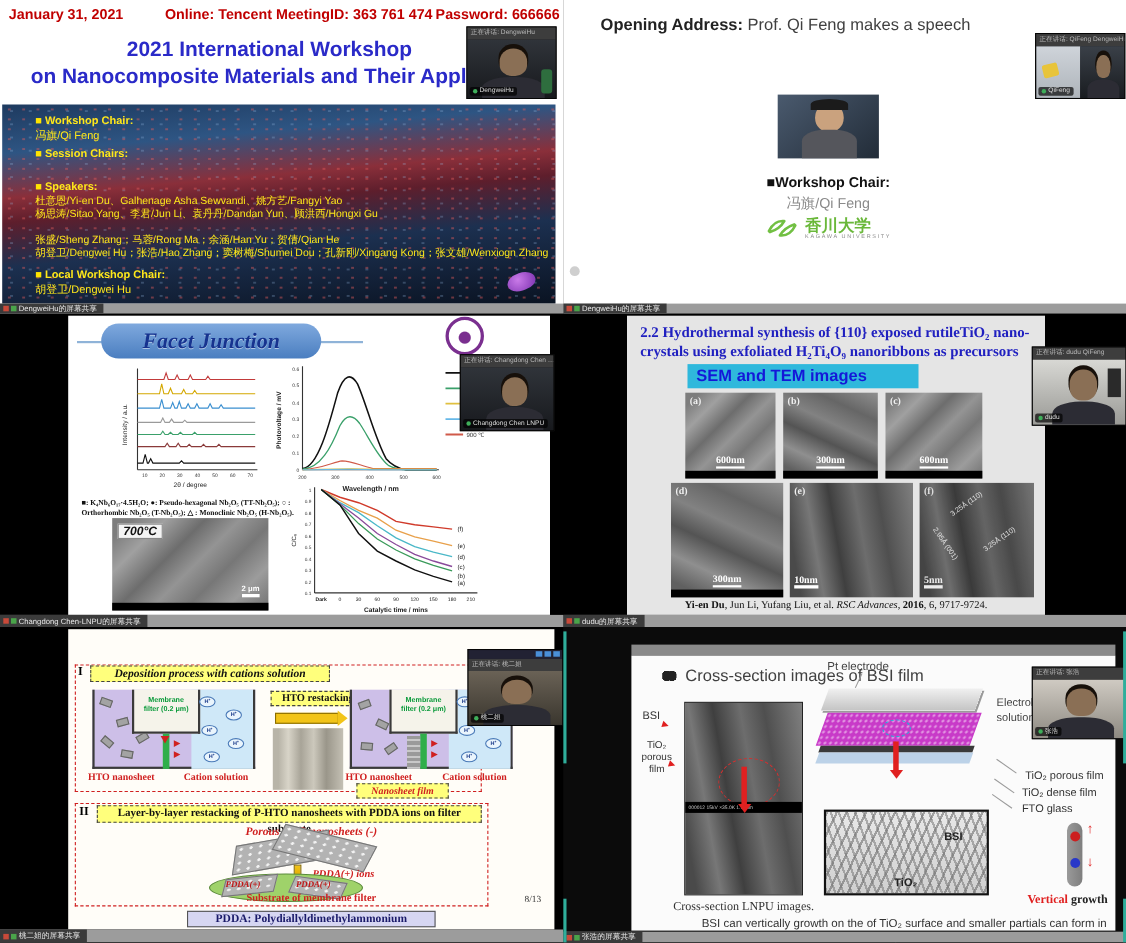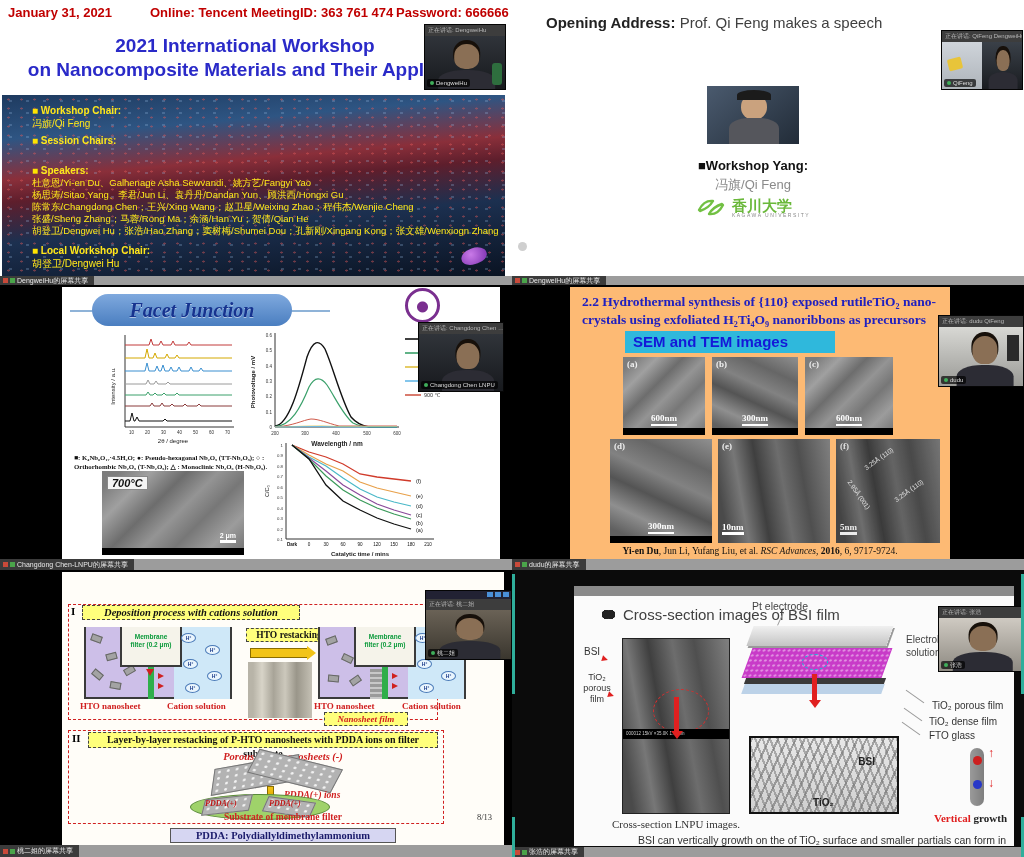--- a/index.html
+++ b/index.html
@@ -80,21 +80,20 @@
     <div>2021 International Workshop</div>
     <div>on Nanocomposite Materials and Their Applicati</div>
   </div>
   <div class="abs tl-slide" style="left:2px;top:95px;width:503px;height:181px">
     <div class="yl hd" style="top:10px">Workshop Chair:</div>
     <div class="yl" style="top:23px">冯旗/Qi Feng</div>
     <div class="yl hd" style="top:40px">Session Chairs:</div>
     <div class="yl hd" style="top:70px">Speakers:</div>
     <div class="yl" style="top:83px;font-size:9.5px">杜意恩/Yi-en Du、Galhenage Asha Sewvandi、姚方艺/Fangyi Yao</div>
     <div class="yl" style="top:95px;font-size:9.5px">杨思涛/Sitao Yang、李君/Jun Li、袁丹丹/Dandan Yun、顾洪西/Hongxi Gu</div>
-    <div class="yl" style="top:107px;font-size:9.5px">陈常东/Changdong Chen；王兴/Xing Wang；赵卫星/Weixing Zhao；程伟杰/Wenjie Cheng</div>
     <div class="yl" style="top:119px;font-size:9.5px">张盛/Sheng Zhang；马蓉/Rong Ma；余涵/Han Yu；贺倩/Qian He</div>
     <div class="yl" style="top:131px;font-size:9.5px">胡登卫/Dengwei Hu；张浩/Hao Zhang；窦树梅/Shumei Dou；孔新刚/Xingang Kong；张文雄/Wenxiogn Zhang</div>
     <div class="yl hd" style="top:150px">Local Workshop Chair:</div>
     <div class="yl" style="top:163px">胡登卫/Dengwei Hu</div>
     <div class="abs" style="right:18px;bottom:12px;width:26px;height:16px;background:radial-gradient(circle at 40% 35%,#c97ae8,#7a2fae);border-radius:50% 50% 45% 45%;transform:rotate(-18deg)"></div>
   </div>
   <div class="thumb" style="left:424px;top:24px;width:82px;height:66px">
     <div class="thumb-bar">正在讲话: DengweiHu</div>
     <div class="thumb-body">
           <span class="person"></span>
@@ -114,21 +113,21 @@
   </div>
 </section>
 
 <section class="panel" style="left:512px;top:0;width:512px;height:285px;background:#fff">
   <div class="abs" style="left:34px;top:14px;font-size:15px;color:#222"><span class="b">Opening Address:</span><span style="color:#404040"> Prof. Qi Feng makes a speech</span></div>
   <div class="abs" style="left:195px;top:86px;width:92px;height:58px;background:linear-gradient(140deg,#4a5a6e,#222c38);overflow:hidden">
     <span class="abs" style="left:34px;top:8px;width:26px;height:26px;background:#caa27e;border-radius:48%"></span>
     <span class="abs" style="left:30px;top:4px;width:34px;height:10px;background:#1b1b1b;border-radius:50% 50% 0 0"></span>
     <span class="abs" style="left:22px;top:32px;width:50px;height:26px;background:#55565c;border-radius:40% 40% 0 0"></span>
   </div>
-  <div class="abs b" style="left:150px;top:158px;width:182px;text-align:center;font-size:13px;color:#111">■Workshop Yang:</div>
+  <div class="abs b" style="left:150px;top:158px;width:182px;text-align:center;font-size:13px;color:#111">■Workshop Chair:</div>
   <div class="abs" style="left:150px;top:176px;width:182px;text-align:center;font-size:13px;color:#8a8a8a">冯旗/Qi Feng</div>
   <div class="abs" style="left:150px;top:196px;width:182px;display:flex;justify-content:center;align-items:center;gap:6px">
     <svg width="30" height="24" viewBox="0 0 30 24">
       <path d="M3,14 Q8,4 17,5 Q13,12 4,15 Z" fill="none" stroke="#72c043" stroke-width="2.4" stroke-linejoin="round"></path>
       <path d="M27,9 Q22,19 13,18 Q17,11 26,8 Z" fill="none" stroke="#72c043" stroke-width="2.4" stroke-linejoin="round"></path>
     </svg>
     <span style="display:flex;flex-direction:column;line-height:1">
       <span class="b" style="font-size:15px;color:#6ab83a">香川大学</span>
       <span style="font-size:5px;color:#8a8a8a;letter-spacing:1.5px">KAGAWA UNIVERSITY</span>
     </span>
@@ -289,21 +288,21 @@
   <div class="sharebar" style="top:274px;height:11px">
     <span class="chip">
           <i class="i-red"></i>
           <i class="i-grn"></i>
           <span>Changdong Chen-LNPU的屏幕共享</span>
         </span>
   </div>
 </section>
 
 <section class="panel" style="left:512px;top:285px;width:512px;height:285px;background:#000">
-  <div class="abs" style="left:58px;top:2px;width:380px;height:272px;background:#fdba74">
+  <div class="abs" style="left:58px;top:2px;width:380px;height:272px;background:#e5e5e5">
     <div class="abs b serif" style="left:12px;top:6px;right:6px;font-size:13.5px;color:#2020c0;line-height:1.3">
       <div>2.2 Hydrothermal synthesis of {110} exposed rutileTiO₂ nano-</div>
       <div>crystals using exfoliated H₂Ti₄O₉ nanoribbons as precursors</div>
     </div>
     <div class="abs b" style="left:55px;top:44px;width:210px;height:22px;background:#2fb8dc;color:#1418d8;font-size:15px;line-height:22px;padding-left:8px">SEM and TEM images</div>
 
     <div class="abs sem" style="left:53px;top:70px;width:82px;height:78px">
       <span class="imletter">(a)</span>
       <span class="sclabel">600nm</span>
       <span class="infobar"></span>

